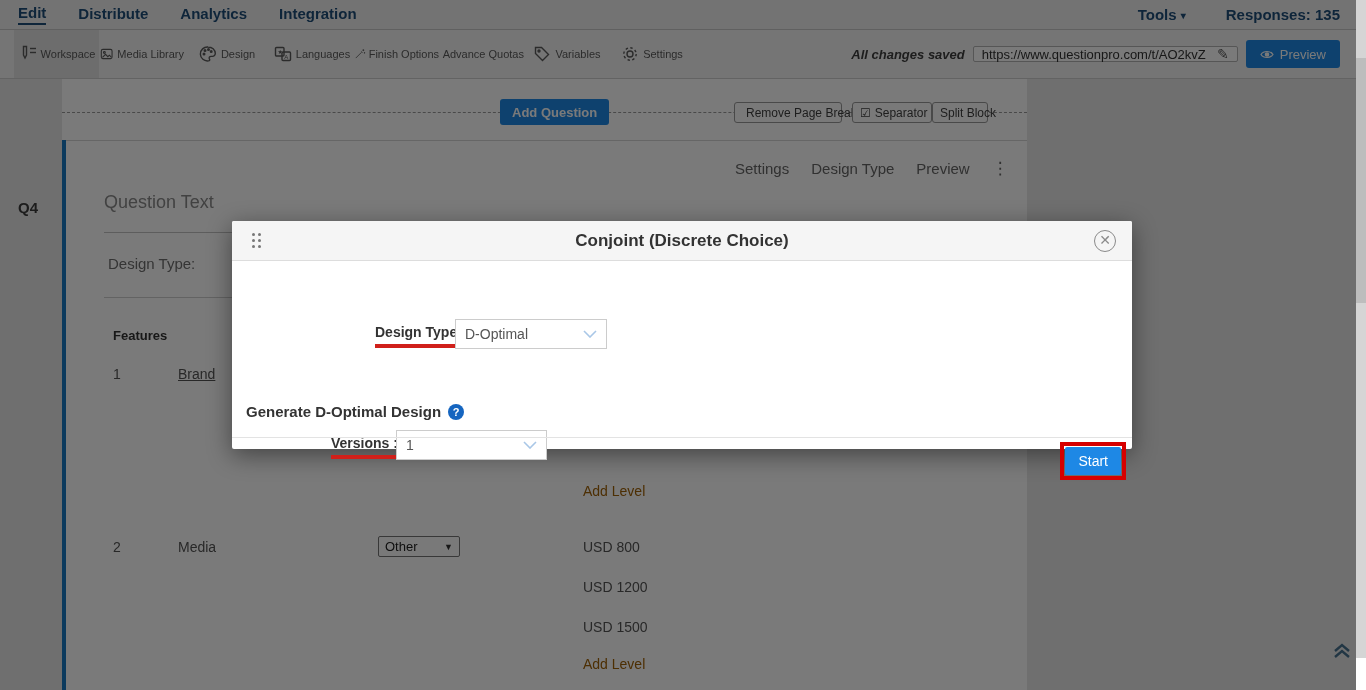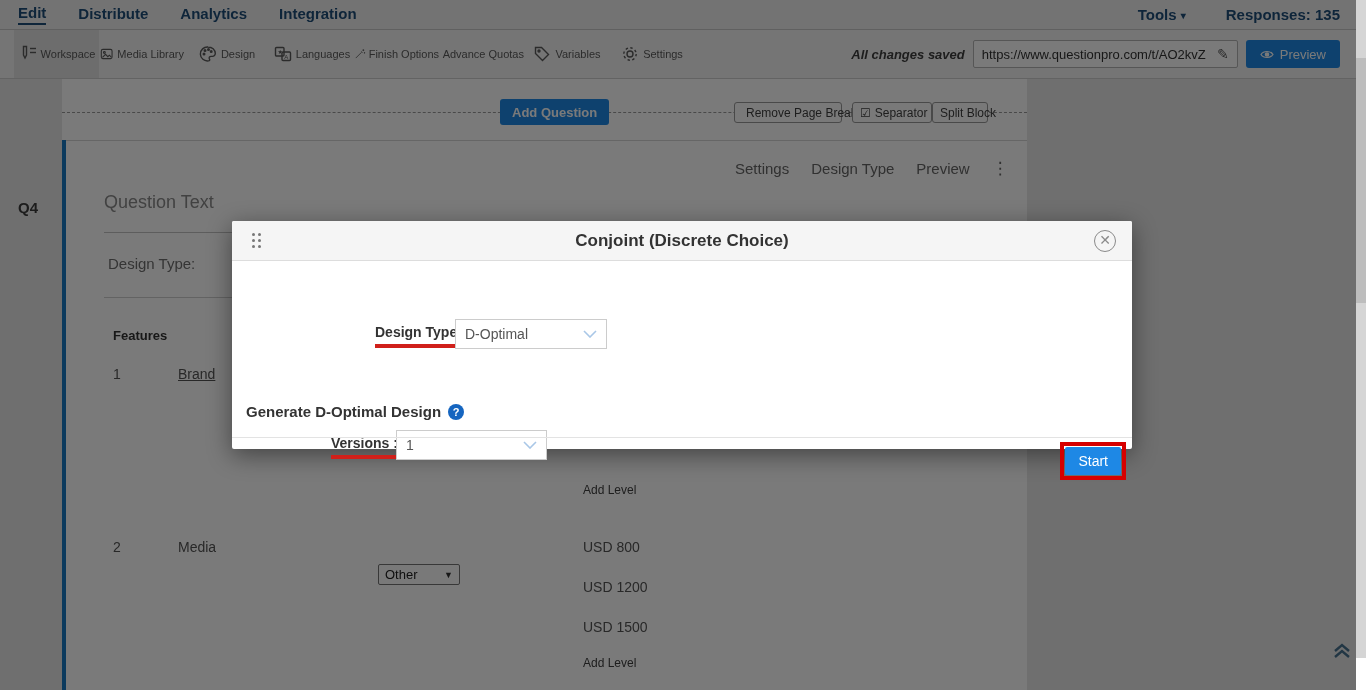--- a/index.html
+++ b/index.html
@@ -20,21 +20,21 @@
   .toolbar { position:absolute; left:0; top:30px; width:1356px; height:49px; background:#f5f5f5;
              border-bottom:1px solid #cfcfcf; display:flex; align-items:stretch; z-index:10; }
   .tool-item { width:85px; display:flex; flex-direction:row; align-items:center; justify-content:center;
                gap:3px; cursor:pointer; color:#5a5a5a; }
   .tool-item:first-child { margin-left:14px; }
   .tool-item.active { background:#e3e3e3; }
   .tool-item .lbl { font-size:11px; white-space:nowrap; }
   .tool-item svg { stroke:#5a5a5a; fill:none; stroke-width:1.4; }
   .toolbar-right { margin-left:auto; display:flex; align-items:center; margin-right:16px; gap:8px; }
   .saved { font-style:italic; font-size:13px; color:#3f3f3f; font-weight:bold; }
-  .urlbox { width:265px; height:28px; background:#fff; border:1px solid #b5b5b5; border-radius:2px;
+  .urlbox { width:265px; height:16px; background:#fff; border:1px solid #b5b5b5; border-radius:2px;
             display:flex; align-items:center; padding:0 8px; }
   .urlbox input { border:none; outline:none; flex:1; font-size:13px; color:#333; background:transparent;
                   font-family:"Liberation Sans", sans-serif; }
   .pencil { color:#555; font-size:14px; cursor:pointer; }
   .btn-preview { height:28px; padding:0 14px; background:#1e88e5; color:#fff; border:none; border-radius:3px;
                  font-size:13px; display:flex; align-items:center; gap:6px; cursor:pointer;
                  font-family:"Liberation Sans", sans-serif; }
 
   
   .workspace { position:absolute; left:62px; top:79px; width:965px; height:611px; background:#ffffff; }
@@ -55,21 +55,21 @@
   .q-menu { position:absolute; left:735px; top:158px; display:flex; align-items:center; gap:22px;
             color:#666; font-size:15px; }
   .q-menu span { cursor:pointer; }
   .kebab { font-size:17px; color:#666; cursor:pointer; letter-spacing:0; }
   .q-text-placeholder { position:absolute; left:104px; top:192px; font-size:18px; color:#8a8a8a; }
   .u-line1 { position:absolute; left:104px; top:232px; width:896px; border-top:1px solid #c2c2c2; }
   .q-design-type { position:absolute; left:108px; top:255px; font-size:15px; color:#6f6f6f; }
   .u-line2 { position:absolute; left:104px; top:297px; width:896px; border-top:1px solid #cfcfcf; }
   .features-hdr { position:absolute; left:113px; top:328px; font-size:13px; font-weight:bold; color:#333; }
   .cell { position:absolute; font-size:14px; color:#555; }
-  .link-blue { position:absolute; font-size:12px; color:#404040; cursor:pointer; }
+  .link-blue { position:absolute; font-size:14px; color:#a16207; cursor:pointer; }
   .fake-select { position:absolute; left:378px; width:82px; height:21px; border:1px solid #767676;
                  background:#fdfdfd; border-radius:2px; font-size:13px; color:#222; display:flex;
                  align-items:center; padding:0 6px; cursor:pointer; }
   .fake-select .tri { margin-left:auto; font-size:9px; color:#333; }
 
   
   .scroll-top { position:absolute; left:1332px; top:642px; cursor:pointer; z-index:10; }
   .scrollbar { position:absolute; left:1356px; top:0; width:10px; height:690px; background:#d5d5d5; z-index:70; }
   .scroll-thumb { position:absolute; left:0; top:58px; width:10px; height:245px; background:#bdbdbd; }
   .scroll-corner { position:absolute; left:0; top:658px; width:10px; height:32px; background:#ffffff; }
@@ -236,21 +236,21 @@
 <div class="q-design-type">Design Type:</div>
 <div class="u-line2"></div>
 <div class="features-hdr">Features</div>
 
 <div class="cell" style="left:113px;top:366px;">1</div>
 <div class="cell" style="left:178px;top:366px;text-decoration:underline;">Brand</div>
 <div class="link-blue" style="left:583px;top:483px;">Add Level</div>
 
 <div class="cell" style="left:113px;top:539px;">2</div>
 <div class="cell" style="left:178px;top:539px;">Media</div>
-<div class="fake-select" style="top:564px;justify-content:flex-end;">
+<div class="fake-select" style="top:536px;justify-content:flex-end;">
   <span>Other</span>
   <span class="tri">▼</span>
 </div>
 <div class="cell" style="left:583px;top:539px;">USD 800</div>
 <div class="cell" style="left:583px;top:579px;">USD 1200</div>
 <div class="cell" style="left:583px;top:619px;">USD 1500</div>
 <div class="link-blue" style="left:583px;top:656px;">Add Level</div>
 
 <div class="scroll-top">
   <svg width="20" height="18" viewBox="0 0 20 18" fill="none" stroke="#48728f" stroke-width="2.4">

